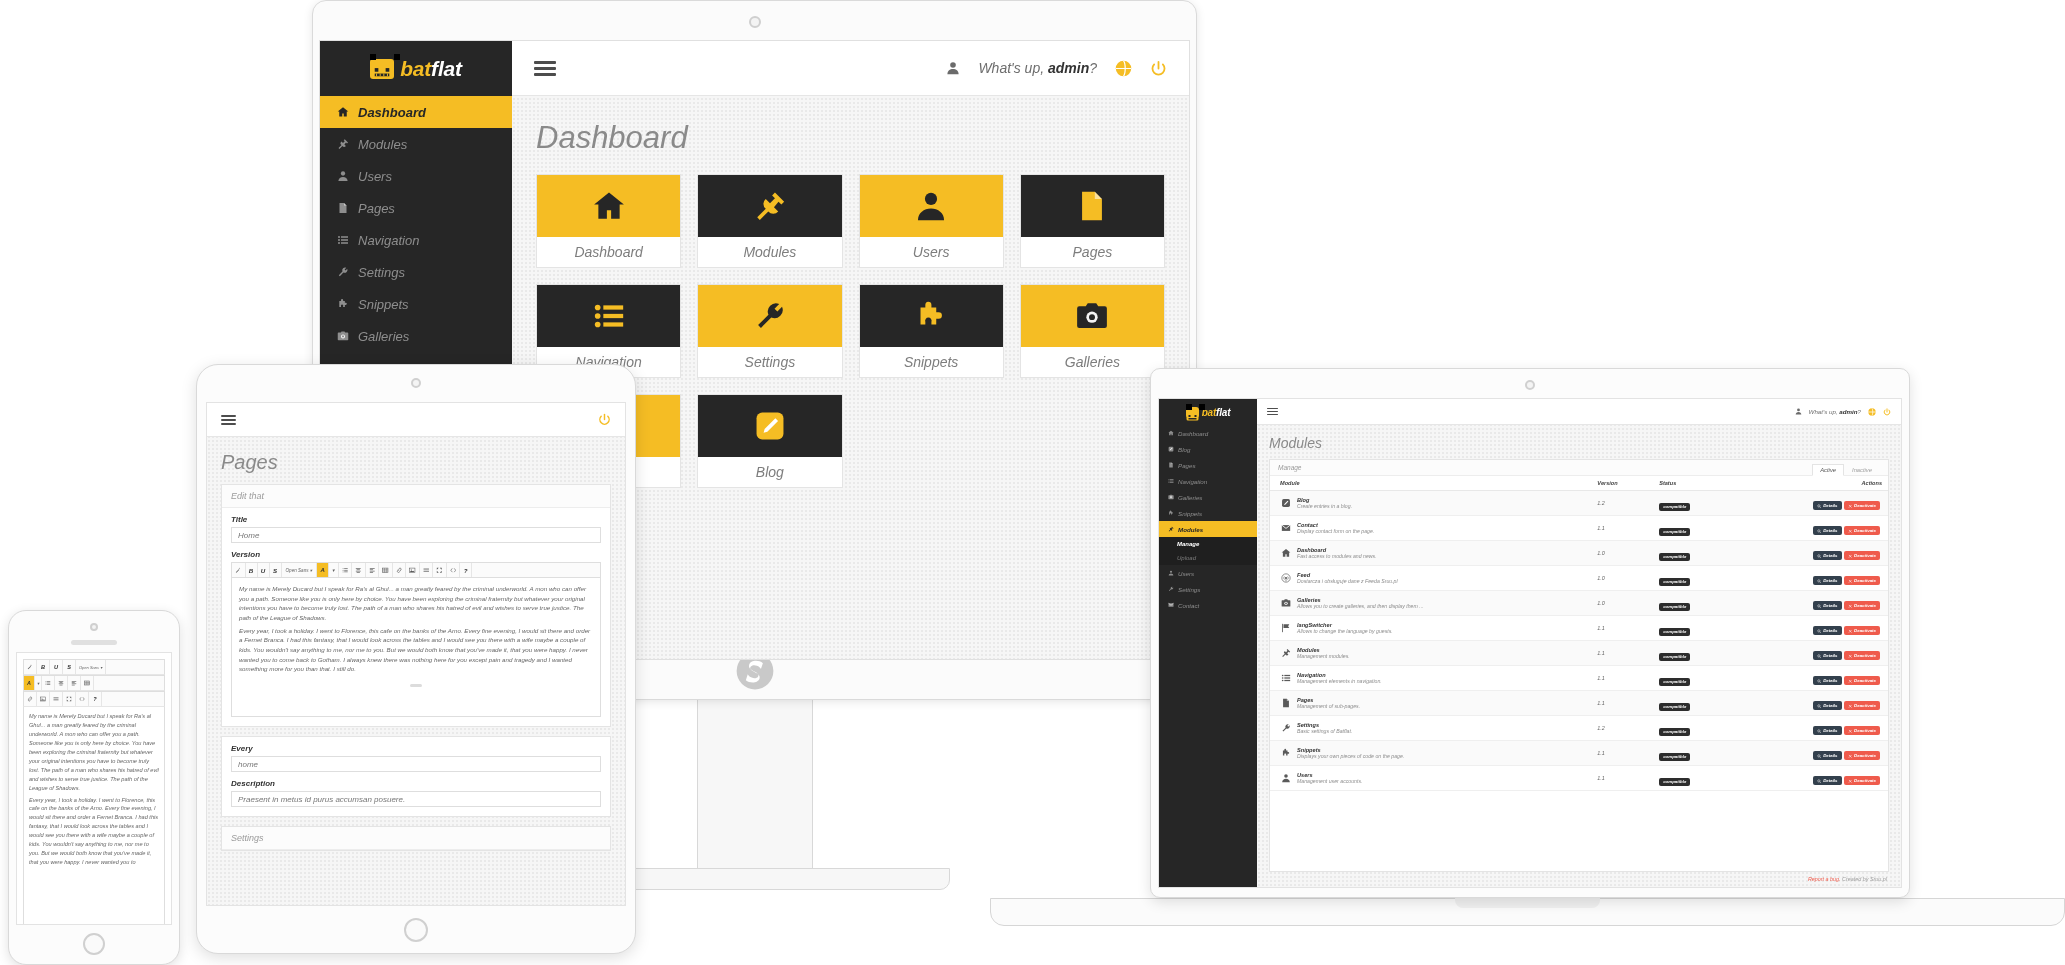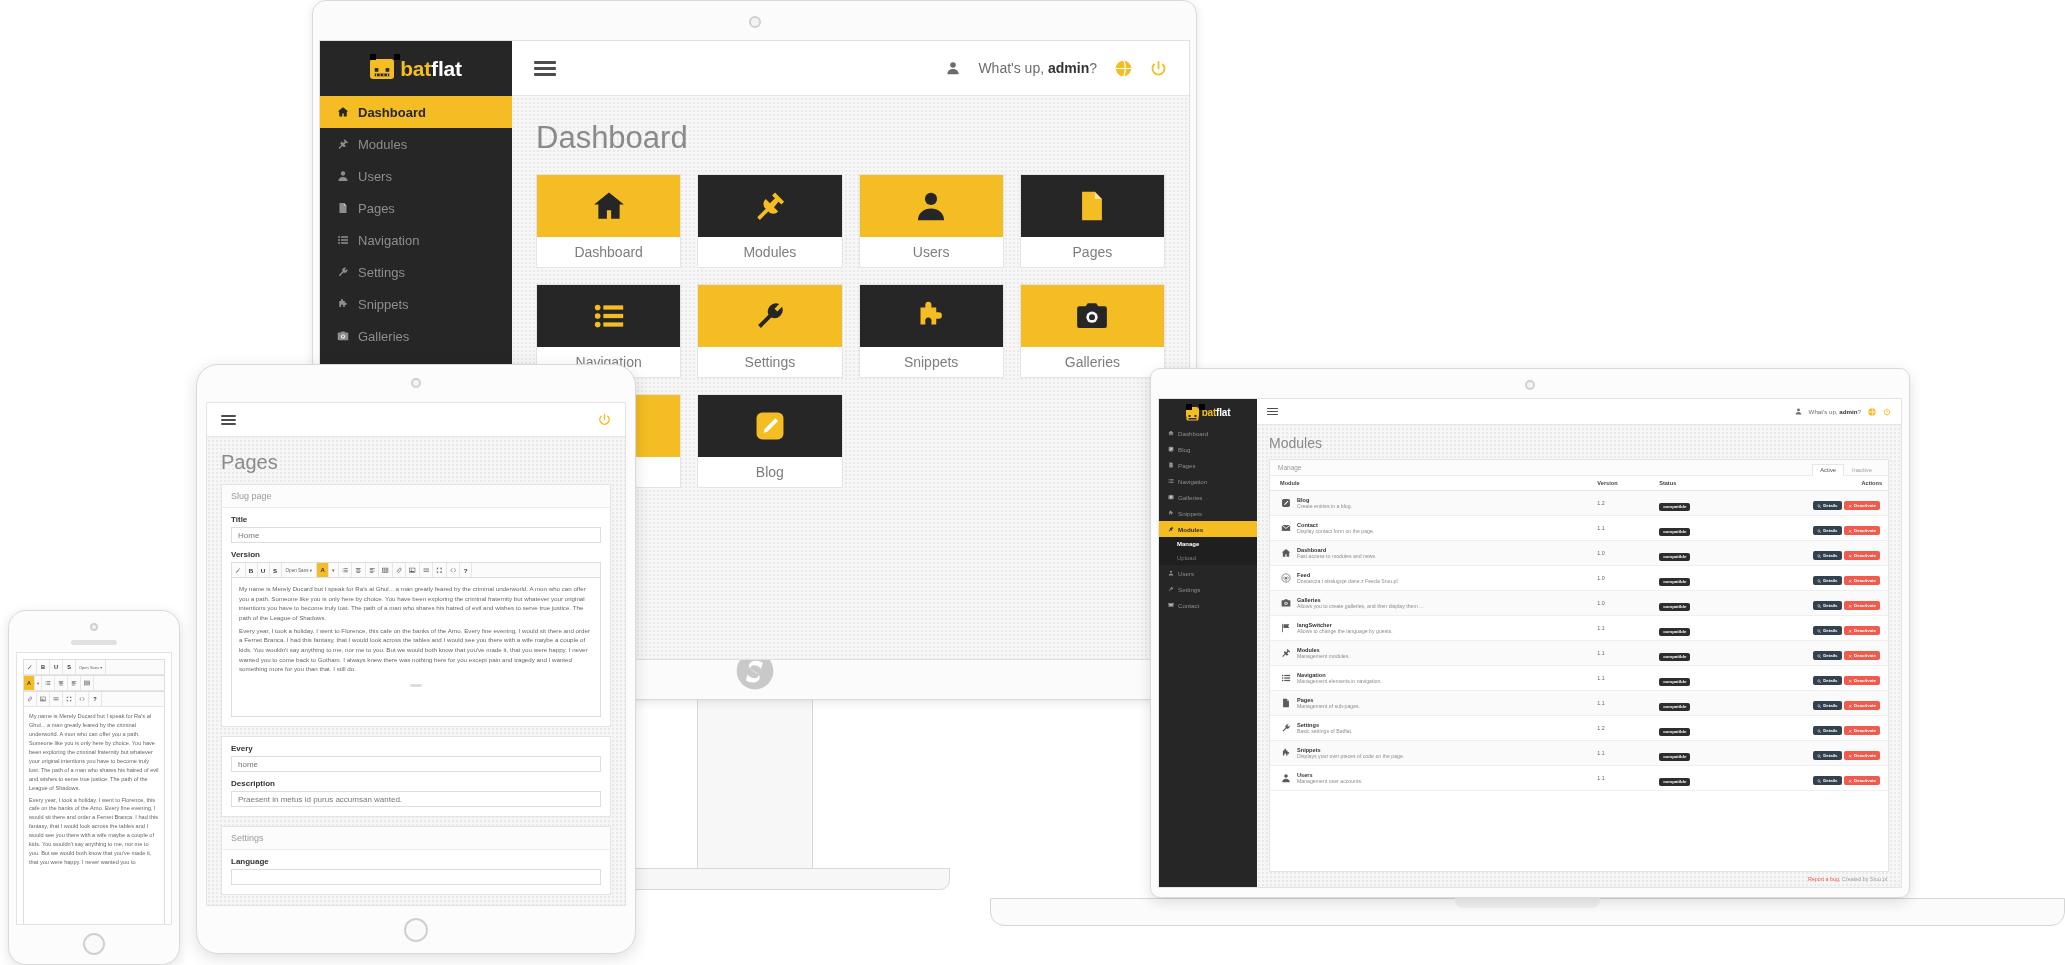--- a/index.html
+++ b/index.html
@@ -4,21 +4,21 @@
 <style>
   * { box-sizing: border-box; }
   html, body { margin:0; padding:0; }
   body {
     width: 2065px; height: 965px;
     background: #ffffff;
     font-family: "Liberation Sans", sans-serif;
     overflow: hidden;
     position: relative;
   }
-  .stage { position:absolute; inset:0; }
+  .stage { position:absolute; inset:0;font-style:italic; }
 
   
   .device { position:absolute; }
   .bezel { background:#fdfdfd; border:1px solid #dcdcdc; box-shadow:0 2px 10px rgba(0,0,0,.10); }
   .screen { background:#fff; overflow:hidden; position:relative; }
 
   
   .app { display:flex; height:100%; width:100%; background:#f4f4f4; position:relative; }
   .sidebar { background:#262626; flex:0 0 auto; display:flex; flex-direction:column; }
   .brand { background:#262626; display:flex; align-items:center; justify-content:center; gap:6px; }
@@ -389,21 +389,21 @@
               <svg viewBox="0 0 18 18" width="13" height="13" fill="none" stroke="currentColor" stroke-width="2" stroke-linecap="round">
                   <path d="M9 2v7"></path>
                   <path d="M4.4 4.6a6.4 6.4 0 1 0 9.2 0"></path>
                 </svg>
             </span>
           </div>
           <div style="padding:12px 14px">
             <h1 class="pagetitle" style="font-size:20px;margin:2px 0 10px 0">Pages</h1>
 
             <div class="panel" style="margin-bottom:9px">
-              <div class="panel-hd" style="padding:6px 9px;font-size:9px">Slug page</div>
+              <div class="panel-hd" style="padding:6px 9px;font-size:9px">Edit that</div>
               <div style="padding:7px 9px 9px 9px">
                 <div class="lbl" style="font-size:8px;margin-bottom:3px">Title</div>
                 <div class="inp" style="height:16px;padding:0 6px;font-size:8px;margin-bottom:7px">Home</div>
 
                 <div class="lbl" style="font-size:8px;margin-bottom:3px">Version</div>
                 <div class="toolbar" id="t-toolbar" style="height:15px">
                     <div class="tbtn" style="padding: 0px 3px; min-width: 12px;">
                       <svg width="6.5" height="6.5" viewBox="0 0 24 24" fill="#555">
                         <path d="M3 19l11-11 2 2L5 21z"></path>
                         <path d="M16 2l.8 2.2L19 5l-2.2.8L16 8l-.8-2.2L13 5l2.2-.8z"></path>
@@ -484,30 +484,26 @@
                   <div style="text-align:center;margin-top:6px"><span style="display:inline-block;width:12px;height:3px;background:#dcdcdc;border-radius:2px"></span></div>
                 </div>
               </div>
             </div>
 
             <div class="panel" style="margin-bottom:9px">
               <div style="padding:7px 9px 9px 9px">
                 <div class="lbl" style="font-size:8px;margin-bottom:3px">Every</div>
                 <div class="inp" style="height:16px;padding:0 6px;font-size:8px;margin-bottom:7px">home</div>
                 <div class="lbl" style="font-size:8px;margin-bottom:3px">Description</div>
-                <div class="inp" style="height:16px;padding:0 6px;font-size:8px">Praesent in metus id purus accumsan wanted.</div>
+                <div class="inp" style="height:16px;padding:0 6px;font-size:8px">Praesent in metus id purus accumsan posuere.</div>
               </div>
             </div>
 
             <div class="panel">
               <div class="panel-hd" style="padding:6px 9px;font-size:9px">Settings</div>
-              <div style="padding:7px 9px 9px 9px">
-                <div class="lbl" style="font-size:8px;margin-bottom:3px">Language</div>
-                <div class="inp" style="height:16px;padding:0 6px;font-size:8px"></div>
-              </div>
             </div>
           </div>
         </div>
       </div>
     </div>
   </div>
 
   <div class="device" id="phone">
     <div class="bezel"></div>
     <div class="cam"></div>

